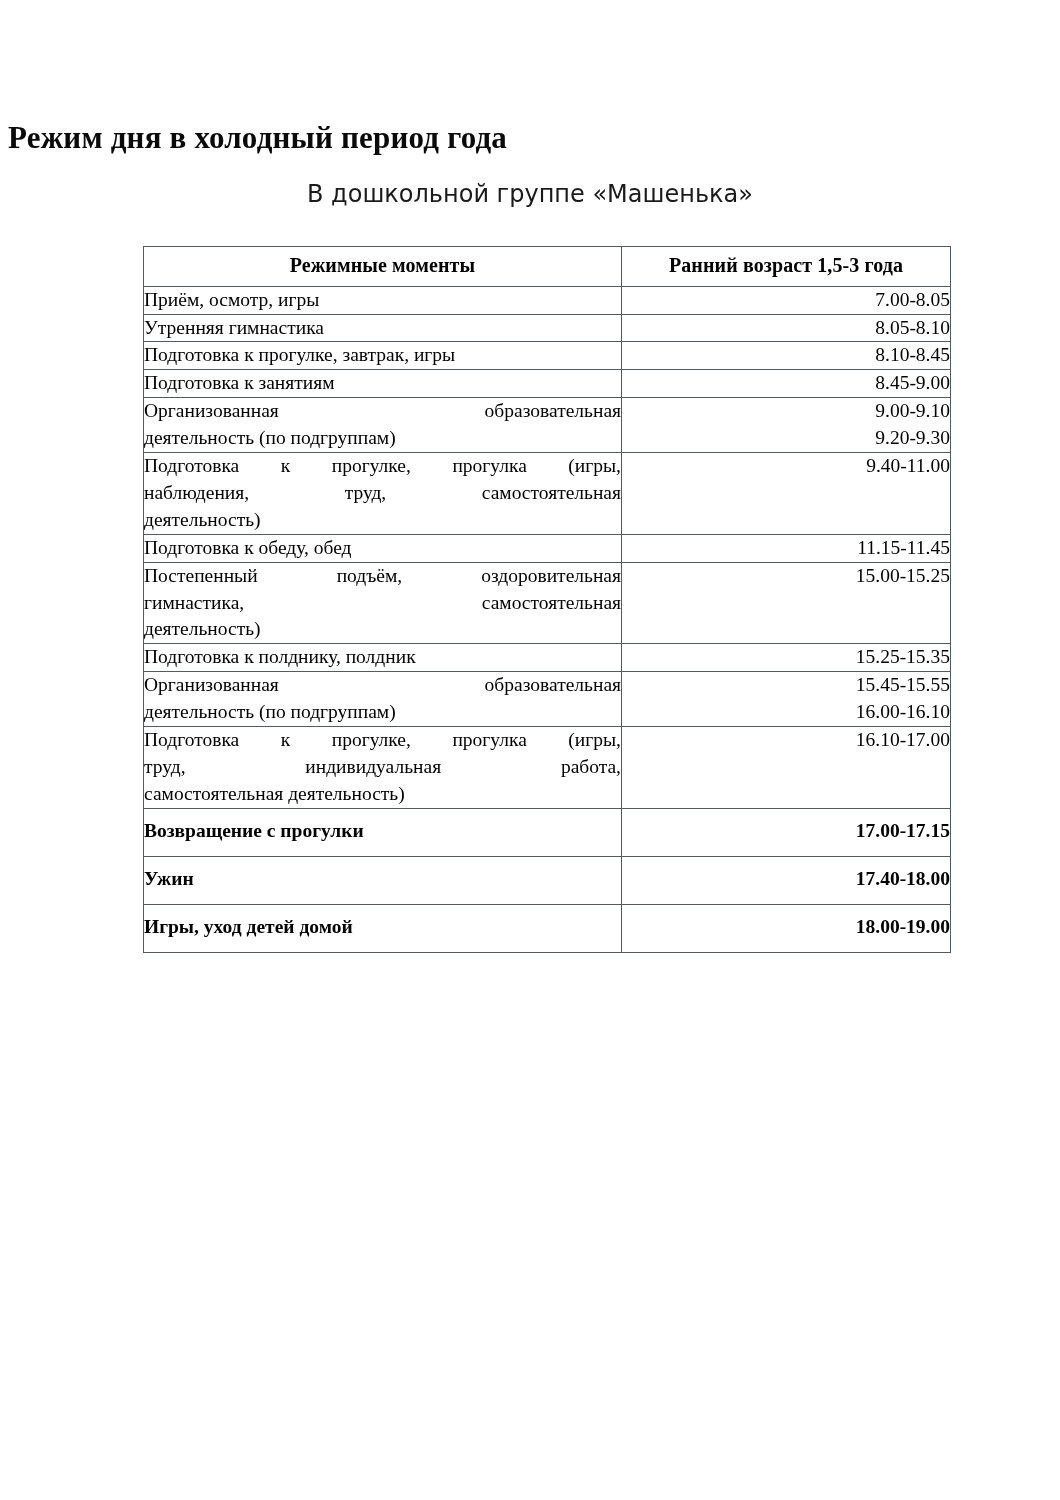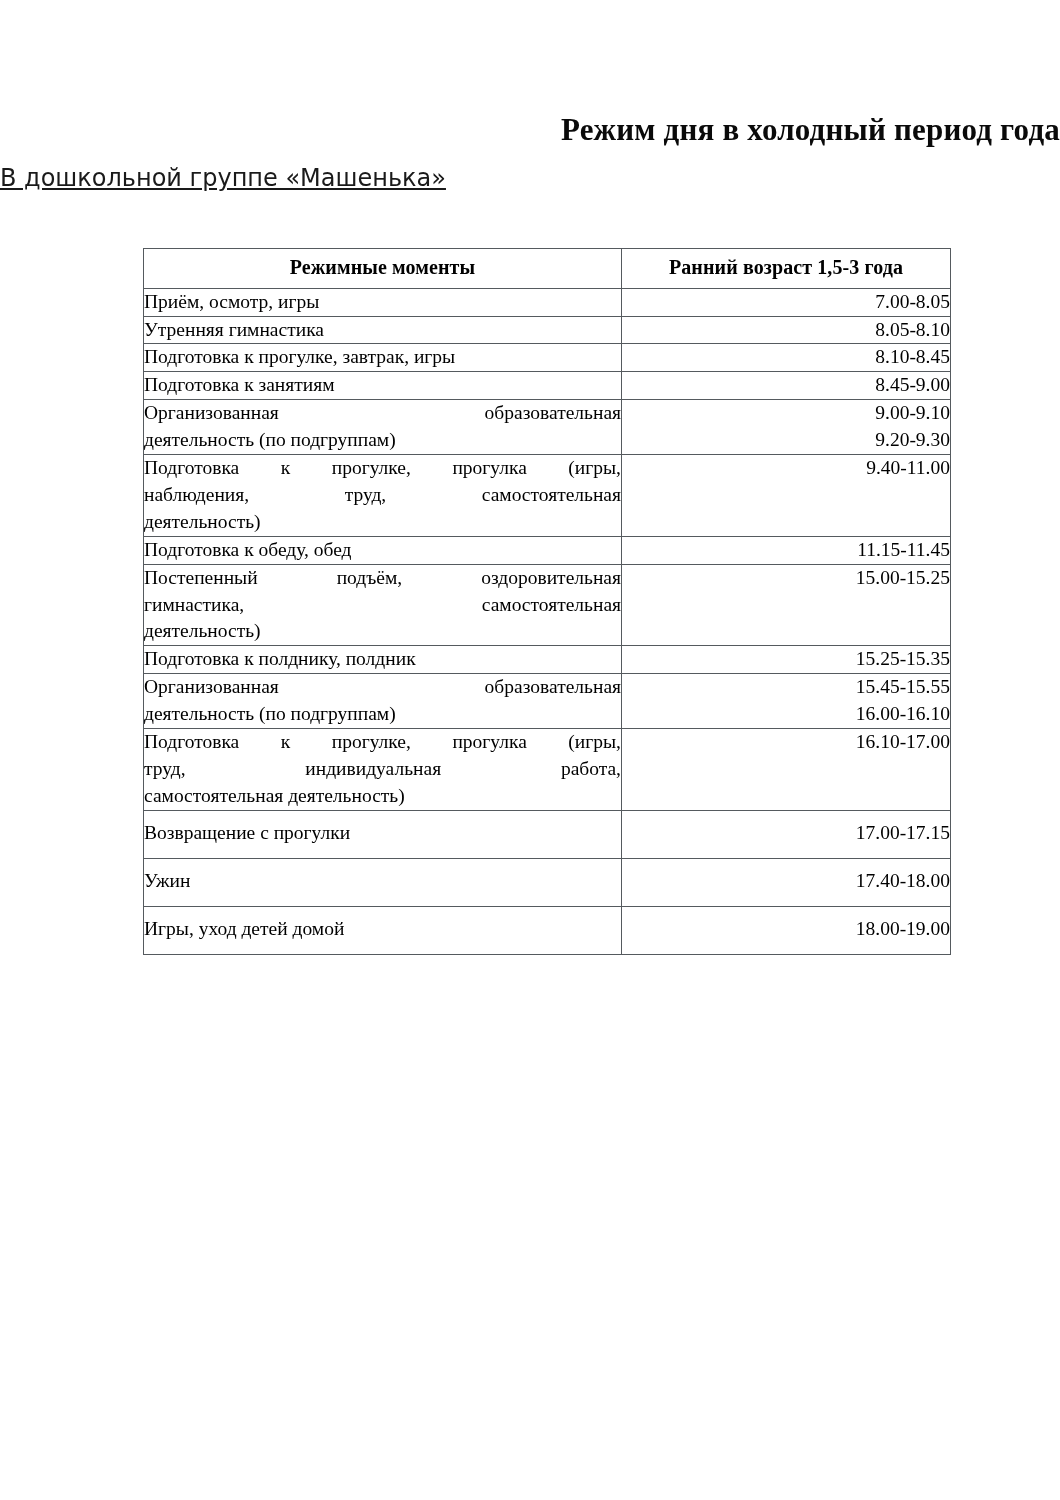--- a/index.html
+++ b/index.html
@@ -18,46 +18,46 @@
 
   .page {
     width: 1060px;
     height: 1500px;
     box-sizing: border-box;
     padding: 0;
     position: relative;
   }
 
   .doc-title {
-    text-align: right;
+    text-align: left;
     font-family: "Liberation Serif", "DejaVu Serif", serif;
     font-weight: bold;
     font-size: 31px;
     letter-spacing: 0.2px;
-    margin: 0;
+    margin: 8px;
     padding-top: 112px;
     line-height: 1.15;
     color: #0a0a0a;
   }
 
   .doc-subtitle {
+    text-align: center;
     font-family: "DejaVu Sans", "Liberation Sans", sans-serif;
     font-weight: 400;
     font-size: 24px;
     margin: 0;
     padding-top: 16px;
     line-height: 1.2;
     color: #1a1a1a;
-    text-decoration: underline;
   }
 
   .table-wrap {
     position: absolute;
     left: 143px;
-    top: 248px;
+    top: 238px;
     width: 807px;
   }
 
   table.schedule {
     border-collapse: collapse;
     width: 807px;
     table-layout: fixed;
     font-size: 19.5px;
     line-height: 1.38;
   }
@@ -106,20 +106,21 @@
     text-align: right;
     padding: 3px 6px 4px 6px;
     vertical-align: top;
     white-space: pre-line;
   }
 
   tr.tall td.moment,
   tr.tall td.time {
     padding-top: 9px;
     padding-bottom: 11px;
+    font-weight: bold;
   }
 
   
   td.time .tline { display: block; }
 </style>
 </head>
 <body>
 
 <div class="page">
 

